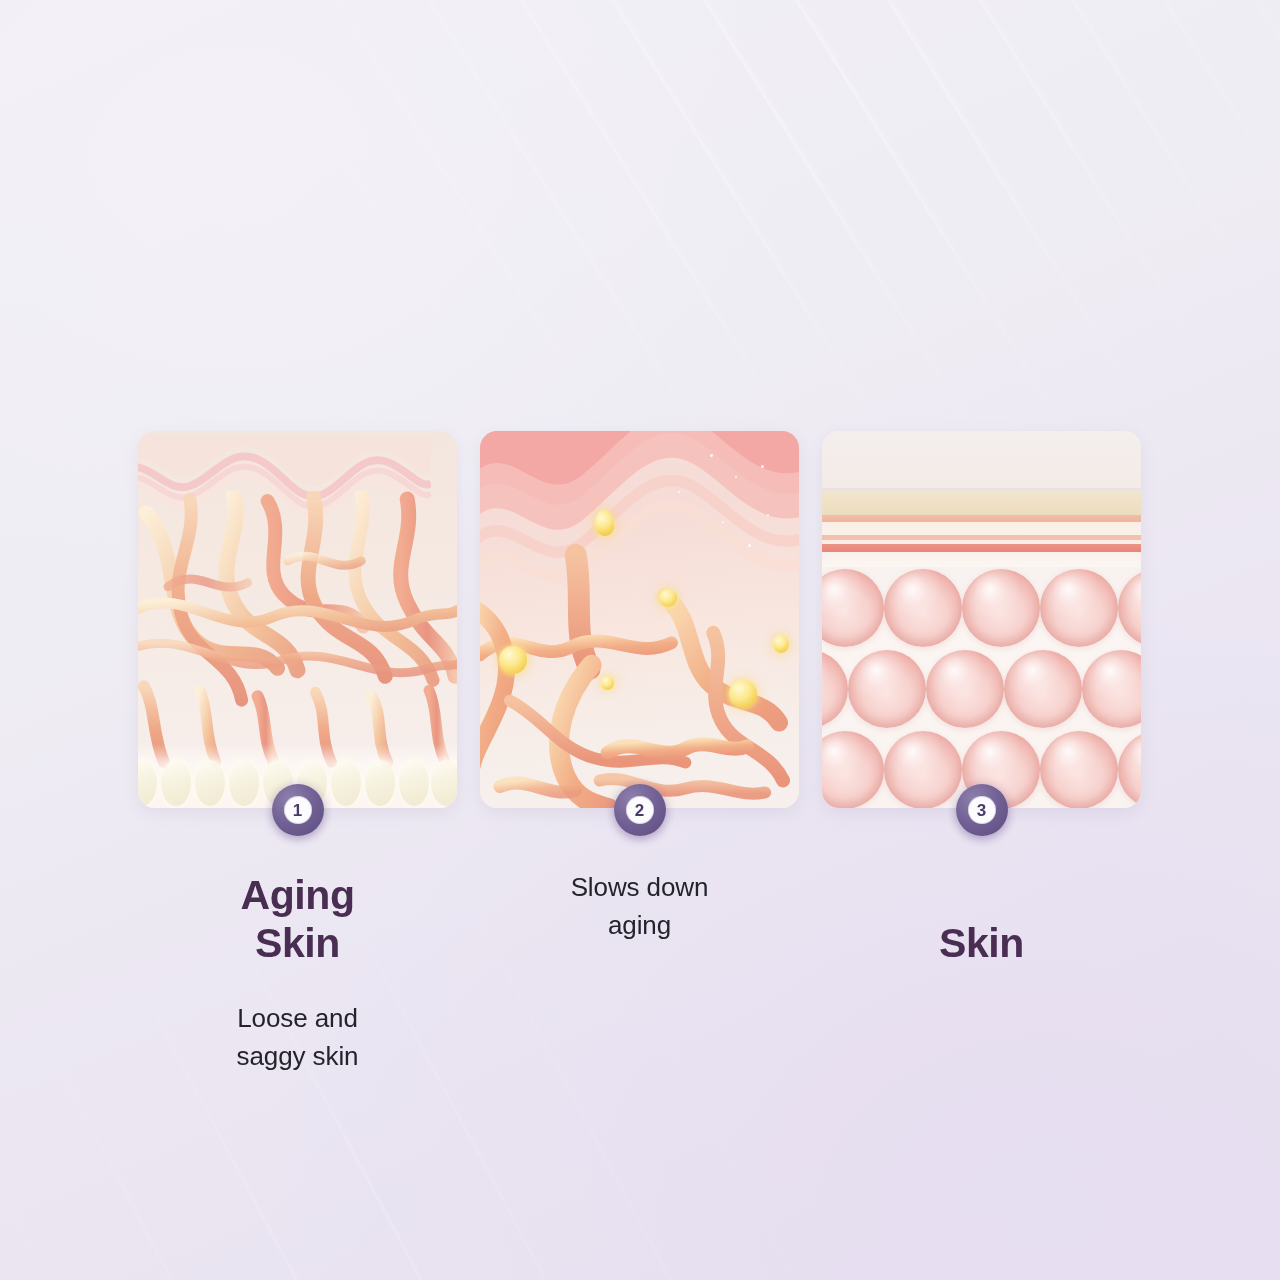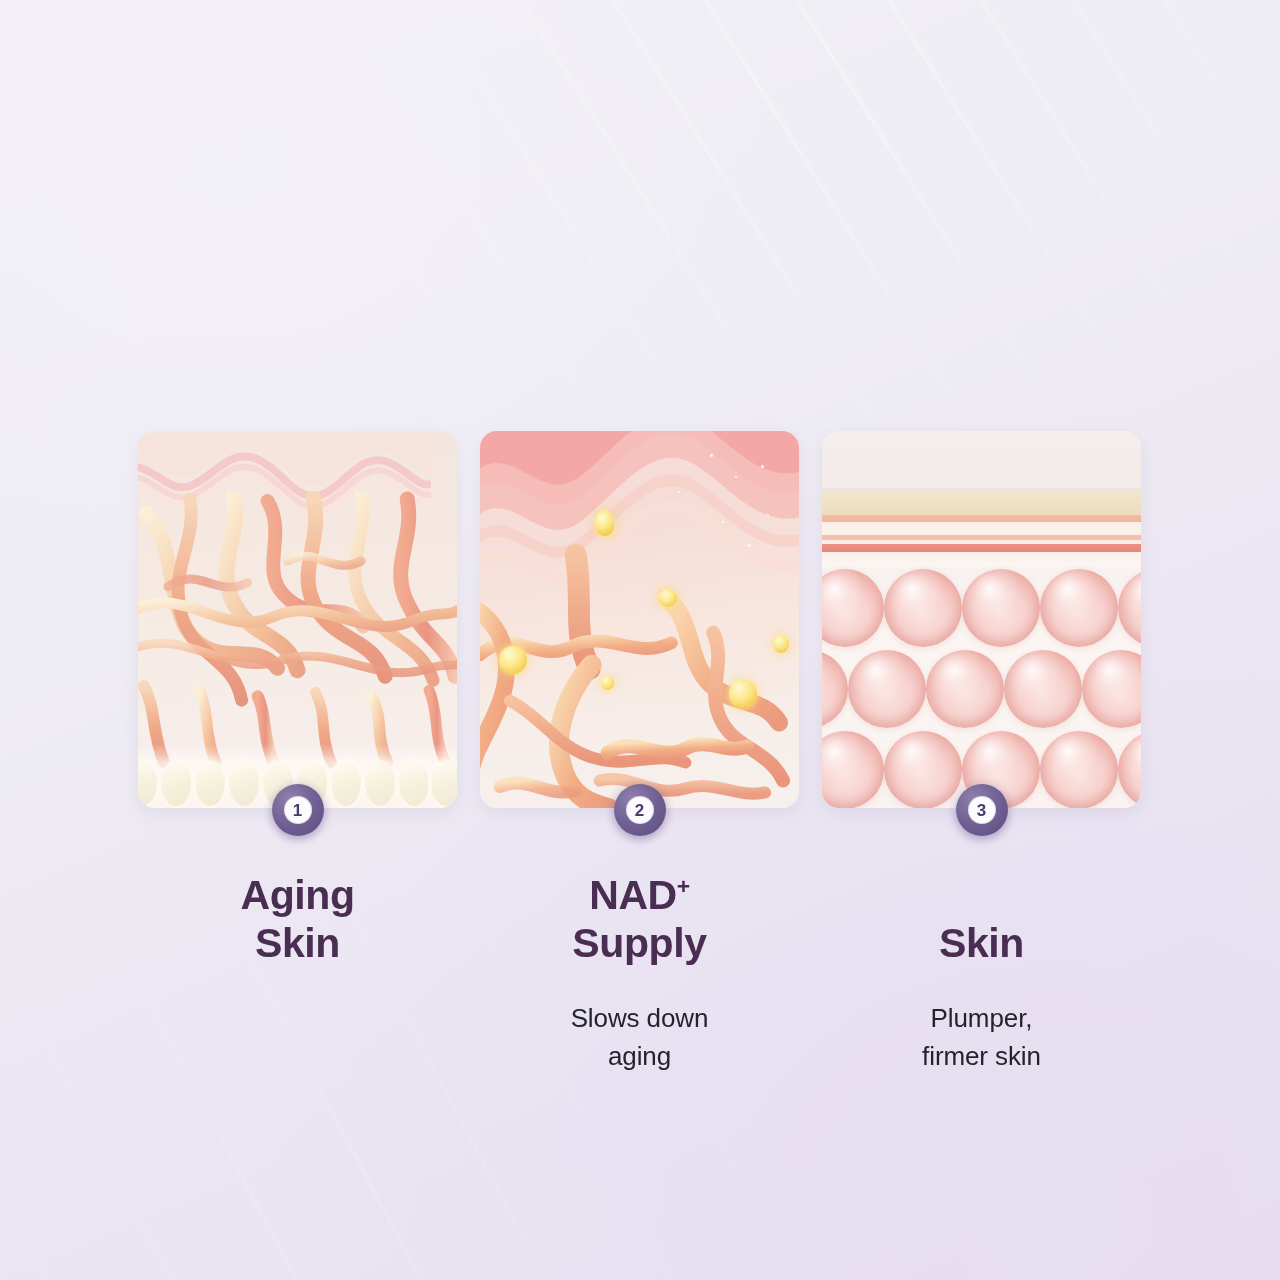--- a/index.html
+++ b/index.html
@@ -234,20 +234,21 @@
 
       <div class="badge-wrap">
         <div class="badge-glow"></div>
         <div class="badge">
           <div class="badge-disc">1</div>
         </div>
       </div>
 
       <div class="card-title"><span>Aging</span><sup></sup><br><span>Skin</span></div>
 
+      <div class="card-desc"><span>Loose and</span><br><span>saggy skin</span></div>
     </div>
 
     <div class="col">
       <div class="card">
         <div class="card-inner">
           <div class="c2-bg"></div>
 
           <svg style="position:absolute;left:-4%;top:-2%;width:112%;height:60%" viewBox="0 0 360 200" preserveAspectRatio="none">
             <path d="M0,70 C40,22 72,96 116,64 C156,36 186,-6 228,14 C268,34 300,84 360,52 L360,0 L0,0 Z" fill="#F3A8A5"></path>
             <path d="M0,92 C40,44 72,118 116,86 C156,58 186,16 228,36 C268,56 300,106 360,74 L360,34 C300,66 268,16 228,-4 C186,-24 156,18 116,46 C72,78 40,4 0,52 Z" fill="#F6BFBA" opacity=".9"></path>
@@ -299,21 +300,20 @@
         </div>
       </div>
 
       <div class="badge-wrap">
         <div class="badge-glow"></div>
         <div class="badge">
           <div class="badge-disc">2</div>
         </div>
       </div>
 
-      <div class="card-title"><span>NAD</span><sup>+</sup><br><span>Supply</span></div>
 
       <div class="card-desc"><span>Slows down</span><br><span>aging</span></div>
     </div>
 
     <div class="col">
       <div class="card">
         <div class="card-inner">
           <div class="c3-bg"></div>
 
           <div class="layer" style="top:0;height:15.5%;background:linear-gradient(180deg,#F4EEEC 0%,#F3EBE8 100%)"></div>
@@ -351,17 +351,16 @@
 
       <div class="badge-wrap">
         <div class="badge-glow"></div>
         <div class="badge">
           <div class="badge-disc">3</div>
         </div>
       </div>
 
       <div class="card-title"><sup></sup><br><span>Skin</span></div>
 
-      <div class="card-desc"><span>Plumper,</span><br><span>firmer skin</span></div>
     </div>
 
   </div>
 </div>
 
 </body></html>

